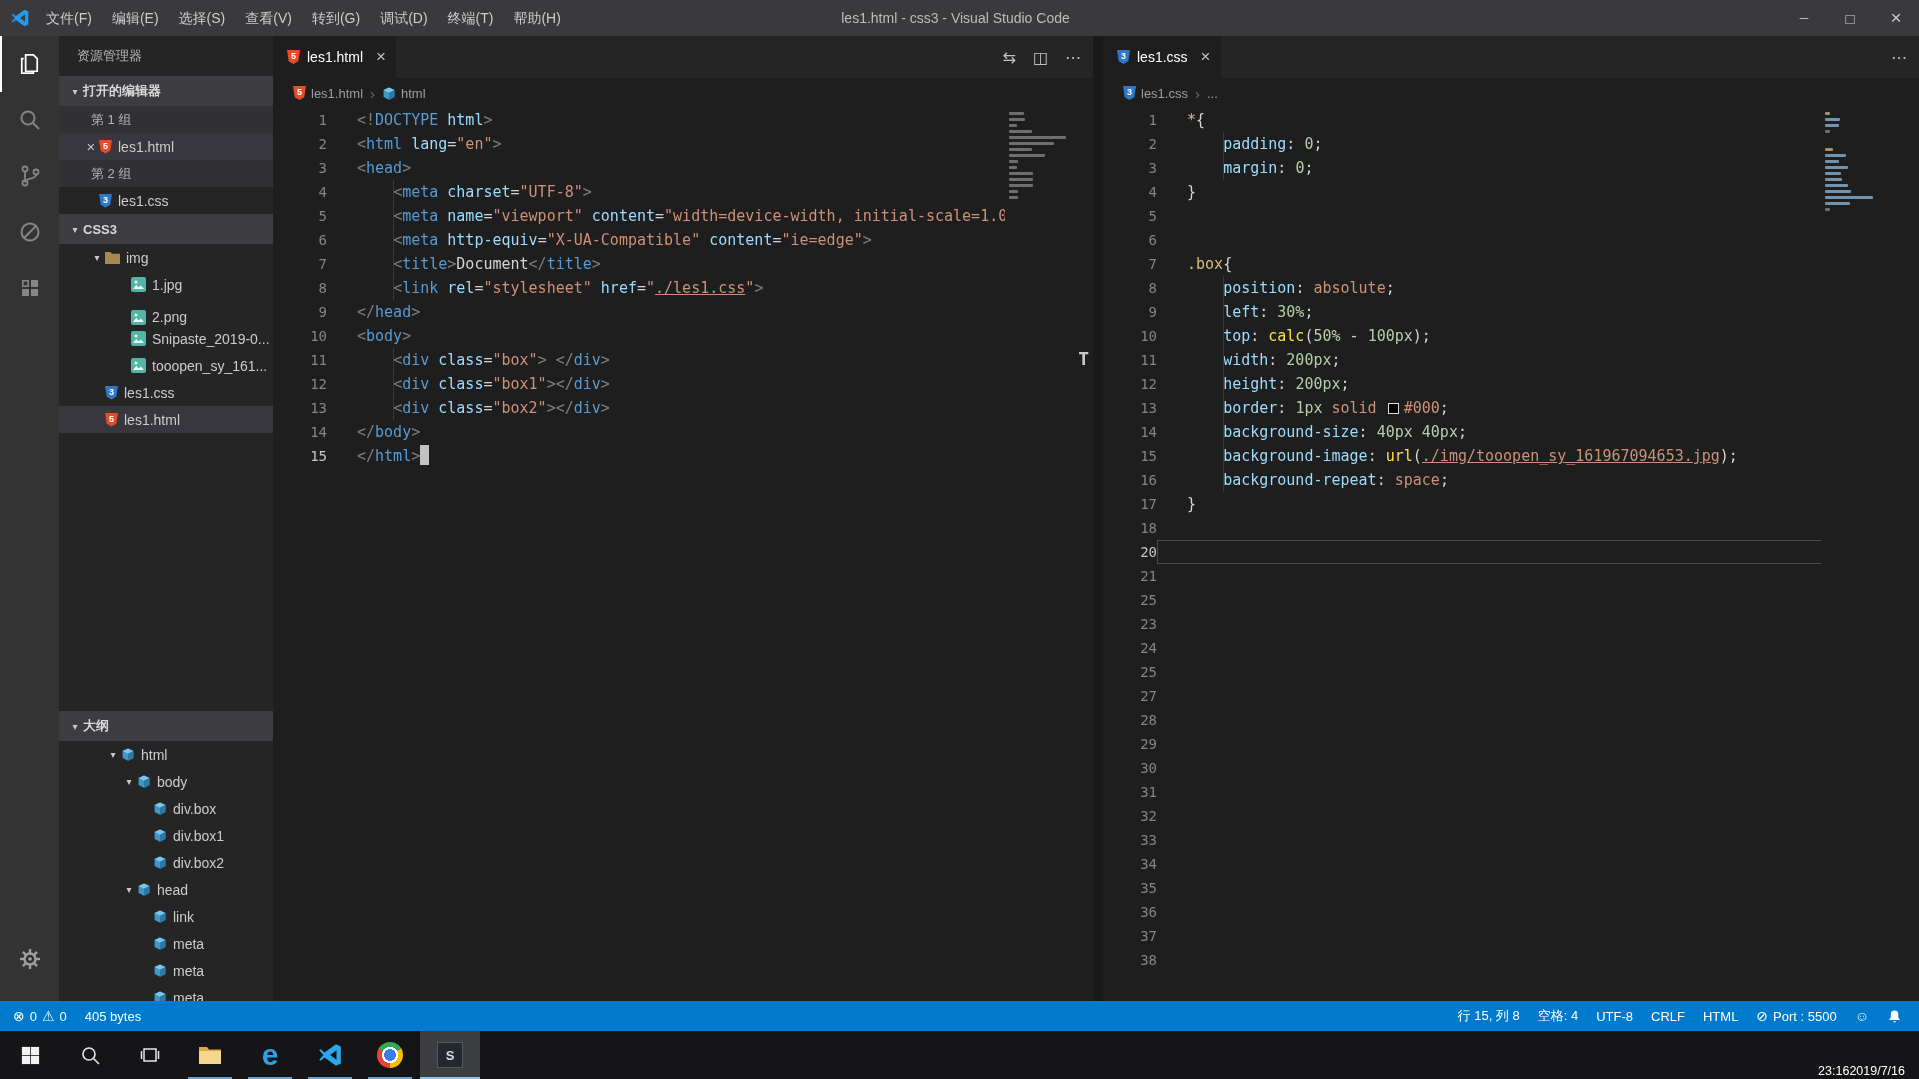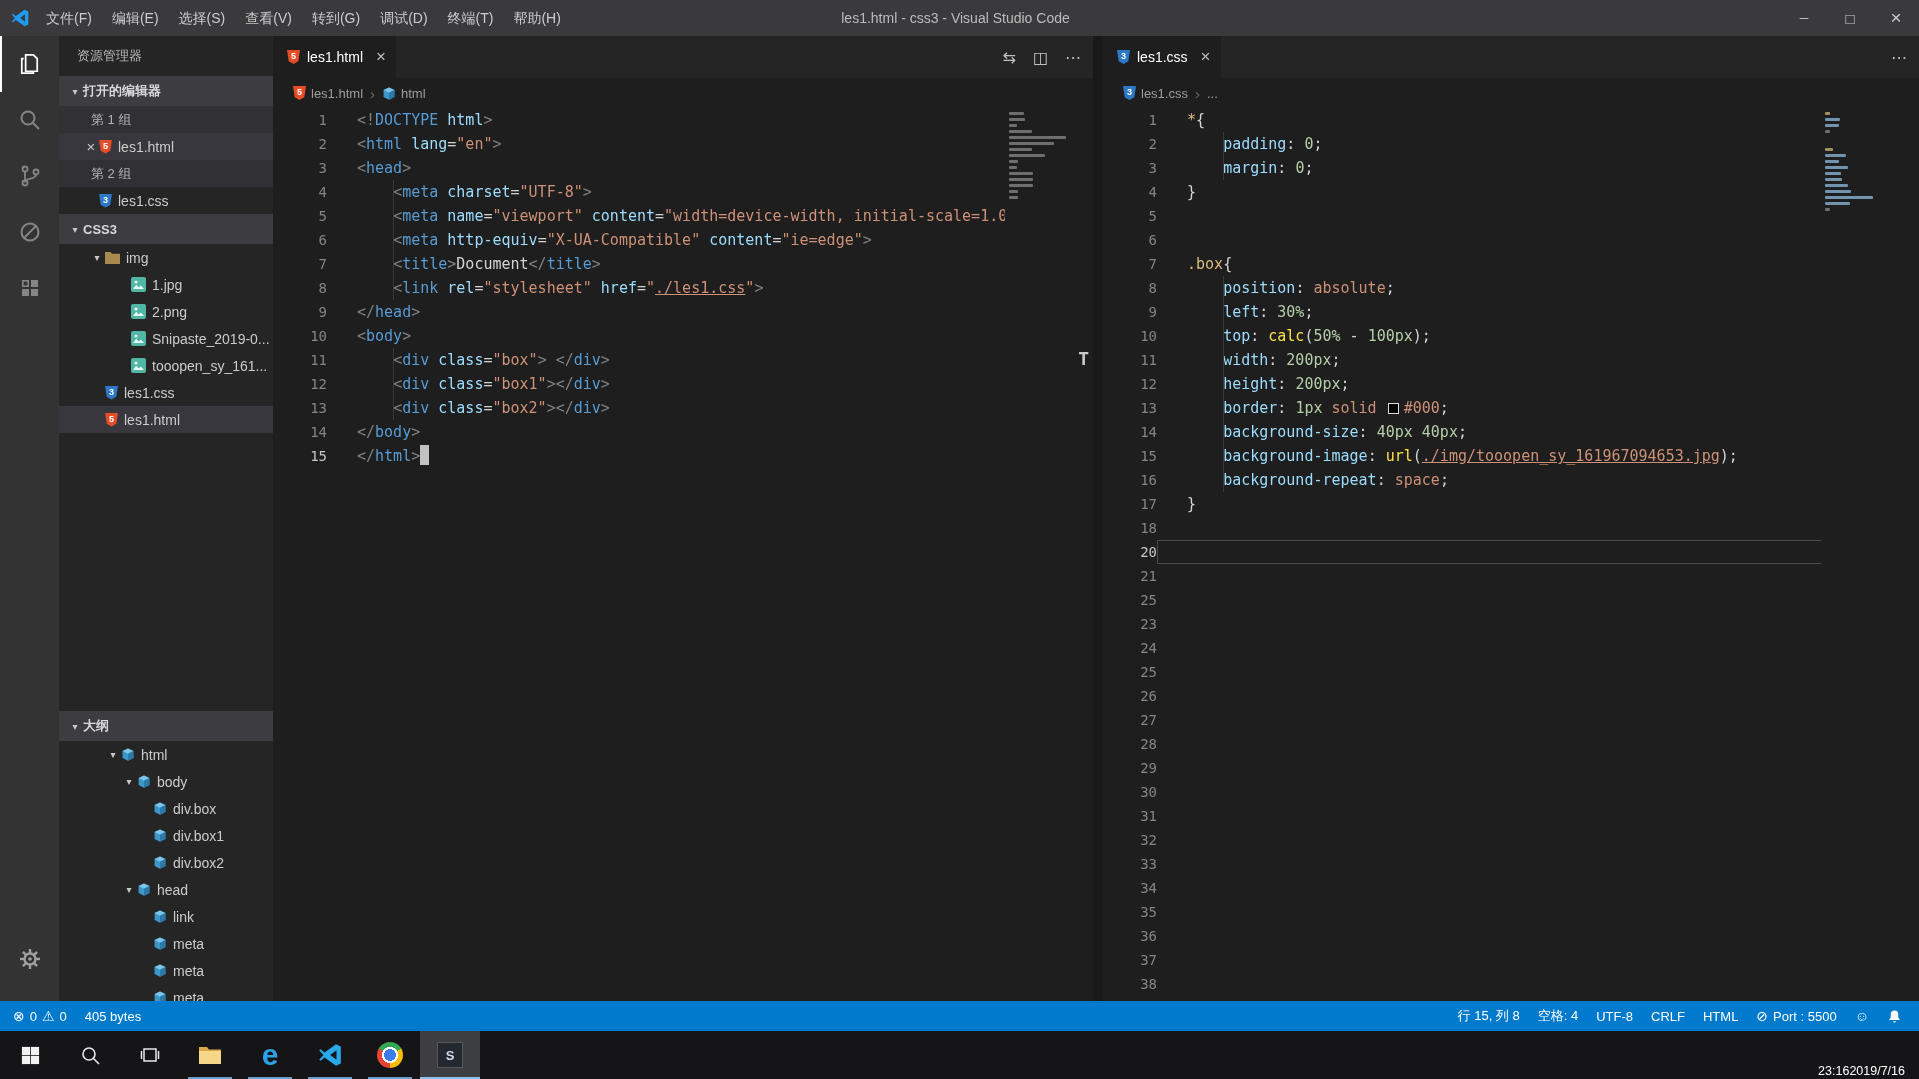--- a/index.html
+++ b/index.html
@@ -240,21 +240,21 @@
           <span class="slot"></span>
           <span class="ic">
             <svg width="15" height="15" viewBox="0 0 15 15">
               <rect width="15" height="15" rx="2" fill="#51b6a6"></rect>
               <circle cx="5" cy="5" r="1.6" fill="#e9fbf7"></circle>
               <path d="M2 12l3.2-4.2 2.6 2.8 2-2.2L13 12z" fill="#e9fbf7"></path>
             </svg>
           </span>
           <span class="lbl">1.jpg</span>
         </div>
-        <div class="sb-row" style="padding-left: 56px;">
+        <div class="sb-row" style="padding-left: 56px; align-items: flex-end;">
           <span class="slot"></span>
           <span class="ic">
             <svg width="15" height="15" viewBox="0 0 15 15">
               <rect width="15" height="15" rx="2" fill="#51b6a6"></rect>
               <circle cx="5" cy="5" r="1.6" fill="#e9fbf7"></circle>
               <path d="M2 12l3.2-4.2 2.6 2.8 2-2.2L13 12z" fill="#e9fbf7"></path>
             </svg>
           </span>
           <span class="lbl">2.png</span>
         </div>
@@ -664,24 +664,20 @@
           </div>
           <div class="cl">
             <span class="ln">24</span>
             <span class="lt"></span>
           </div>
           <div class="cl">
             <span class="ln">25</span>
             <span class="lt"></span>
           </div>
           <div class="cl">
-            <span class="ln">26</span>
-            <span class="lt"></span>
-          </div>
-          <div class="cl">
             <span class="ln">27</span>
             <span class="lt"></span>
           </div>
           <div class="cl">
             <span class="ln">28</span>
             <span class="lt"></span>
           </div>
           <div class="cl">
             <span class="ln">29</span>
             <span class="lt"></span>

